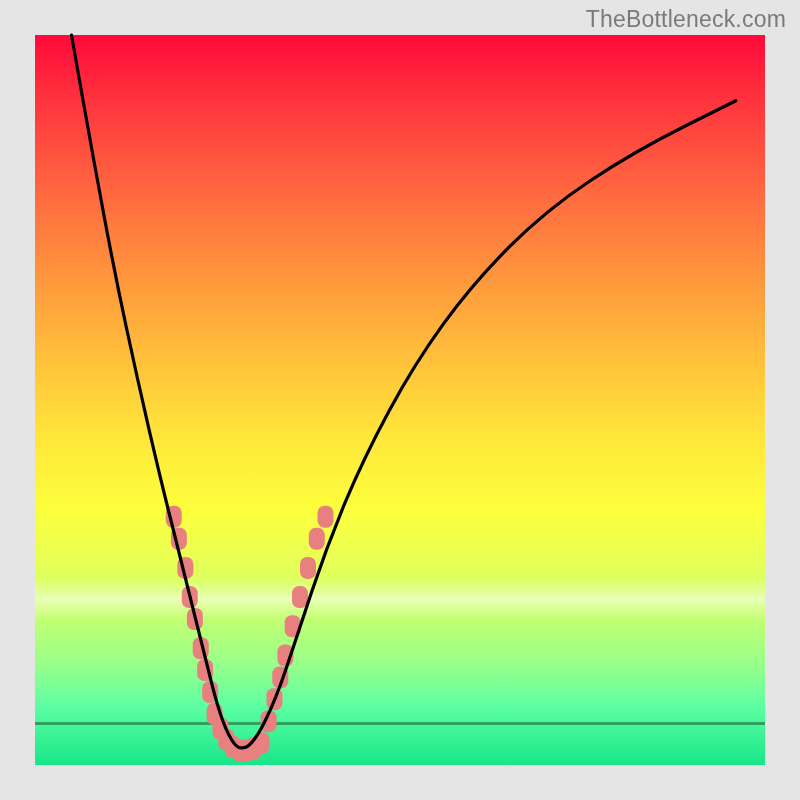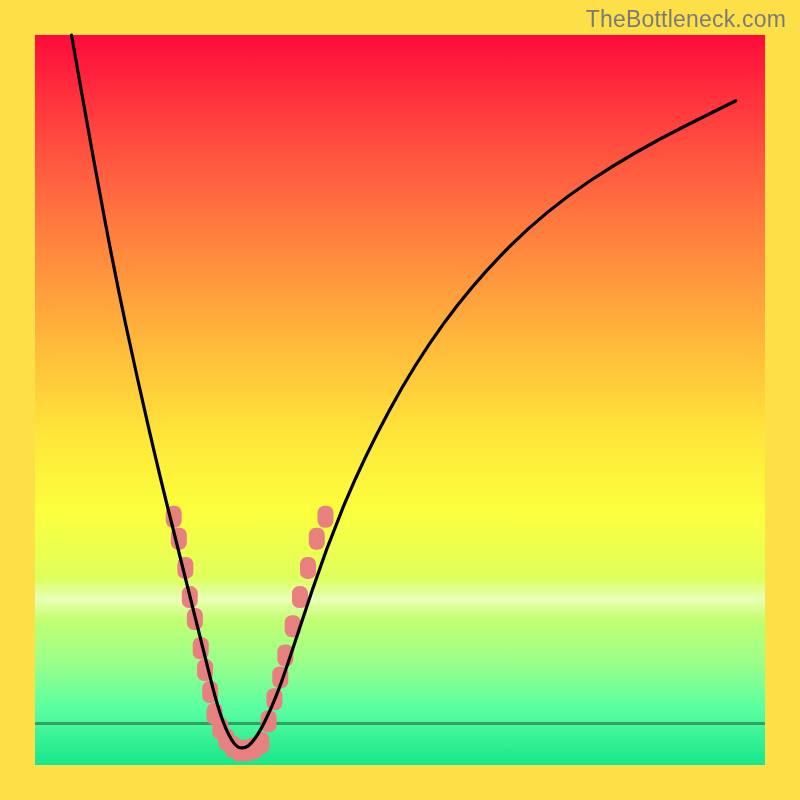--- a/index.html
+++ b/index.html
@@ -10,21 +10,21 @@
     overflow: hidden;
     background: #000;
     font-family: Arial, Helvetica, sans-serif;
   }
   .frame {
     position: absolute;
     left: 0;
     top: 0;
     width: 800px;
     height: 800px;
-    background: #fde047;
+    background: #e5e5e5;
   }
   .plot-bg {
     position: absolute;
     left: 35px;
     top: 35px;
     width: 730px;
     height: 730px;
     background: linear-gradient(
       to bottom,
       #ff0a3a 0%,

